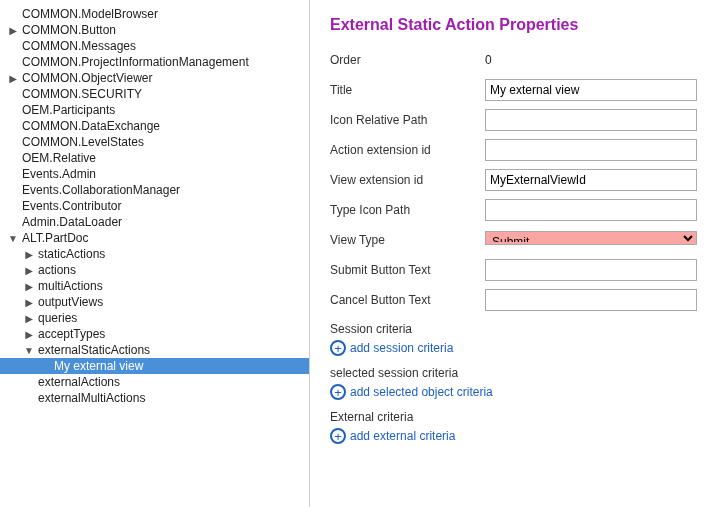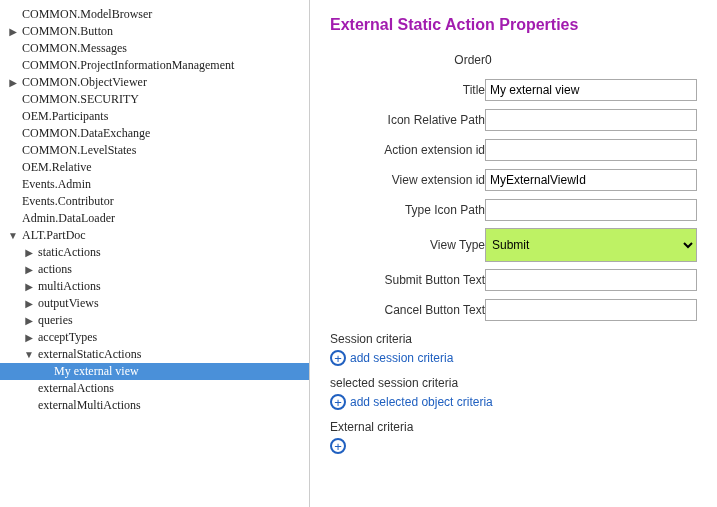--- a/index.html
+++ b/index.html
@@ -25,21 +25,20 @@
       background: #fff;
     }
 
     .tree-item {
       display: flex;
       align-items: center;
       padding: 1px 0;
       cursor: pointer;
       white-space: nowrap;
       user-select: none;
-      font-family: Liberation Serif, serif;
     }
 
     .tree-item.selected {
       background: #4a90d9;
       color: #fff;
     }
 
     .tree-item .indent {
       display: inline-block;
     }
@@ -80,44 +79,43 @@
       align-items: center;
       margin-bottom: 6px;
       min-height: 24px;
     }
 
     .prop-label {
       width: 155px;
       min-width: 155px;
       color: #333;
       font-size: 12px;
-      text-align: right;
     }
 
     .prop-value {
       flex: 1;
     }
 
     .prop-input {
       width: 100%;
       height: 22px;
       border: 1px solid #aaa;
       padding: 2px 4px;
       font-size: 12px;
       background: #fff;
       outline: none;
     }
 
     .prop-select {
       width: 100%;
-      height: 34px;
+      height: 14px;
       border: 1px solid #aaa;
       padding: 2px 2px;
       font-size: 12px;
-      background: #bef264;
+      background: #fca5a5;
       outline: none;
     }
 
     .section-header {
       margin-top: 10px;
       margin-bottom: 4px;
       font-size: 12px;
       color: #333;
       font-weight: normal;
     }
@@ -207,20 +205,25 @@
     </div>
     <div class="tree-item">
       <span class="indent" style="width:6px; display:inline-block;"></span>
       <span class="arrow"></span>
       <span class="label">OEM.Relative</span>
     </div>
     <div class="tree-item">
       <span class="indent" style="width:6px; display:inline-block;"></span>
       <span class="arrow"></span>
       <span class="label">Events.Admin</span>
+    </div>
+    <div class="tree-item">
+      <span class="indent" style="width:6px; display:inline-block;"></span>
+      <span class="arrow"></span>
+      <span class="label">Events.CollaborationManager</span>
     </div>
     <div class="tree-item">
       <span class="indent" style="width:6px; display:inline-block;"></span>
       <span class="arrow"></span>
       <span class="label">Events.Contributor</span>
     </div>
     <div class="tree-item">
       <span class="indent" style="width:6px; display:inline-block;"></span>
       <span class="arrow"></span>
       <span class="label">Admin.DataLoader</span>
@@ -364,15 +367,16 @@
     <button class="add-criteria-btn">
       <span class="plus-icon">+</span>
       <span>add selected object criteria</span>
     </button>
   </div>
 
   <div class="section-header">External criteria</div>
   <div class="add-criteria-row">
     <button class="add-criteria-btn">
       <span class="plus-icon">+</span>
+      <span>add external criteria</span>
     </button>
   </div>
 </div>
 
 </body></html>

